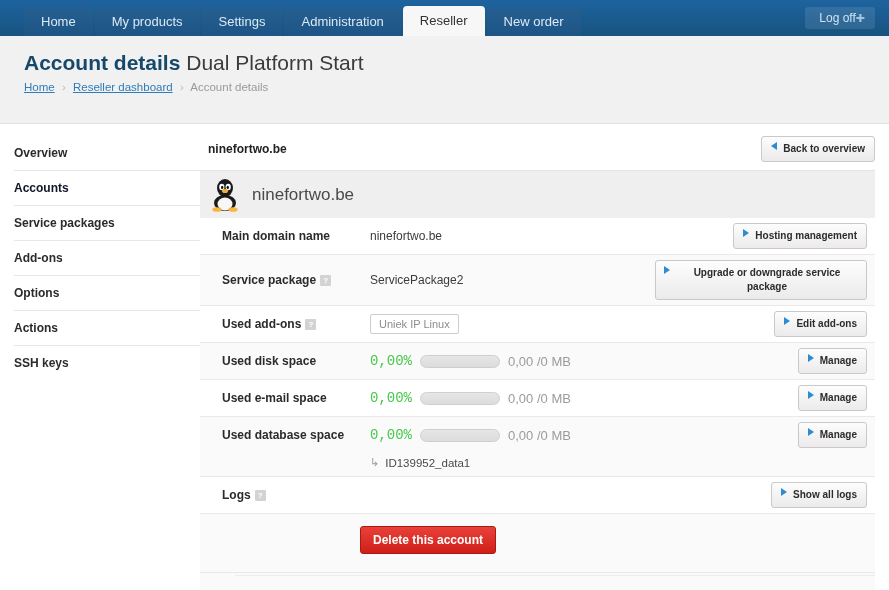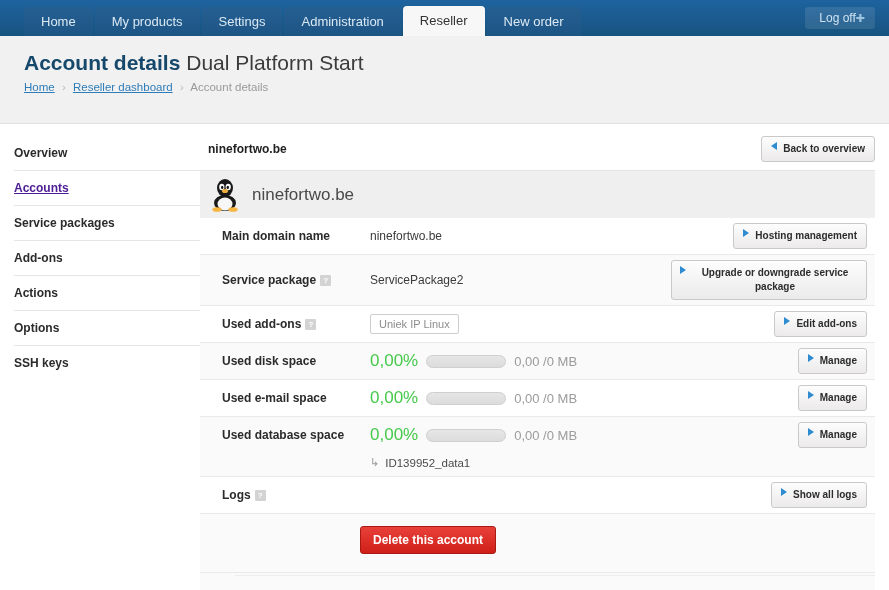--- a/index.html
+++ b/index.html
@@ -74,21 +74,21 @@
   
   .wrap { display: flex; padding-top: 12px; }
   .sidebar { width: 200px; padding-left: 14px; flex: 0 0 200px; }
   .side-item {
     font-size: 12px; font-weight: bold; color: #2b2b2b;
     padding: 10px 4px 10px 0;
     border-bottom: 1px solid #e6e6e6;
     cursor: pointer;
   }
   .side-item:last-child { border-bottom: none; }
-  .side-item.active { color: #4c1d95; text-decoration: underline; }
+  .side-item.active { color: #0f172a; }
 
   .main { flex: 1; padding-right: 14px; }
 
   .main-head {
     display: flex; align-items: center; justify-content: space-between;
     padding: 0 0 8px 8px;
   }
   .main-head .acctname { font-size: 12px; font-weight: bold; color: #222; }
 
   
@@ -111,21 +111,21 @@
     border-bottom: 4px solid transparent;
     flex: 0 0 auto;
   }
   .btn .tri-l {
     width: 0; height: 0;
     border-right: 6px solid #2e8bd0;
     border-top: 4px solid transparent;
     border-bottom: 4px solid transparent;
     flex: 0 0 auto;
   }
-  .btn.two-line { white-space: normal; text-align: center; width: 196px; padding: 5px 8px; }
+  .btn.two-line { white-space: normal; text-align: center; width: 212px; padding: 5px 8px; }
 
   
   .panel { border-top: 1px solid #e4e4e4; }
   .tuxrow {
     background: #efefef;
     display: flex; align-items: center; gap: 12px;
     padding: 8px 10px;
     height: 47px;
   }
   .tuxrow .dom { font-size: 17px; color: #4a4a4a; }
@@ -158,21 +158,21 @@
   }
   .tag {
     border: 1px solid #cdcdcd;
     background: #fff;
     color: #8d8d8d;
     font-size: 11px;
     padding: 3px 8px;
     border-radius: 2px;
   }
   .usage { display: flex; align-items: center; gap: 8px; }
-  .usage .pct { color: #46c94a; font-size: 17px; min-width: 34px; }
+  .usage .pct { color: #46c94a; font-size: 14px; min-width: 34px; font-family: Liberation Mono, monospace; }
   .bar {
     width: 80px; height: 13px;
     background: linear-gradient(#e6e6e6, #dcdcdc);
     border: 1px solid #cfcfcf;
     border-radius: 7px;
     overflow: hidden;
   }
   .bar > i { display: block; height: 100%; background: #46c94a; }
   .usage .amt { color: #9b9b9b; font-size: 13px; }
 
@@ -239,22 +239,22 @@
   </div>
 </div>
 
 <div class="wrap">
 
   <div class="sidebar">
     <div class="side-item">Overview</div>
     <div class="side-item active">Accounts</div>
     <div class="side-item">Service packages</div>
     <div class="side-item">Add-ons</div>
+    <div class="side-item">Options</div>
     <div class="side-item">Actions</div>
-    <div class="side-item">Options</div>
     <div class="side-item">SSH keys</div>
   </div>
 
   <div class="main">
 
     <div class="main-head">
       <div class="acctname">ninefortwo.be</div>
       <div class="btn">
         <span class="tri-l"></span>
         <span>Back to overview</span>

